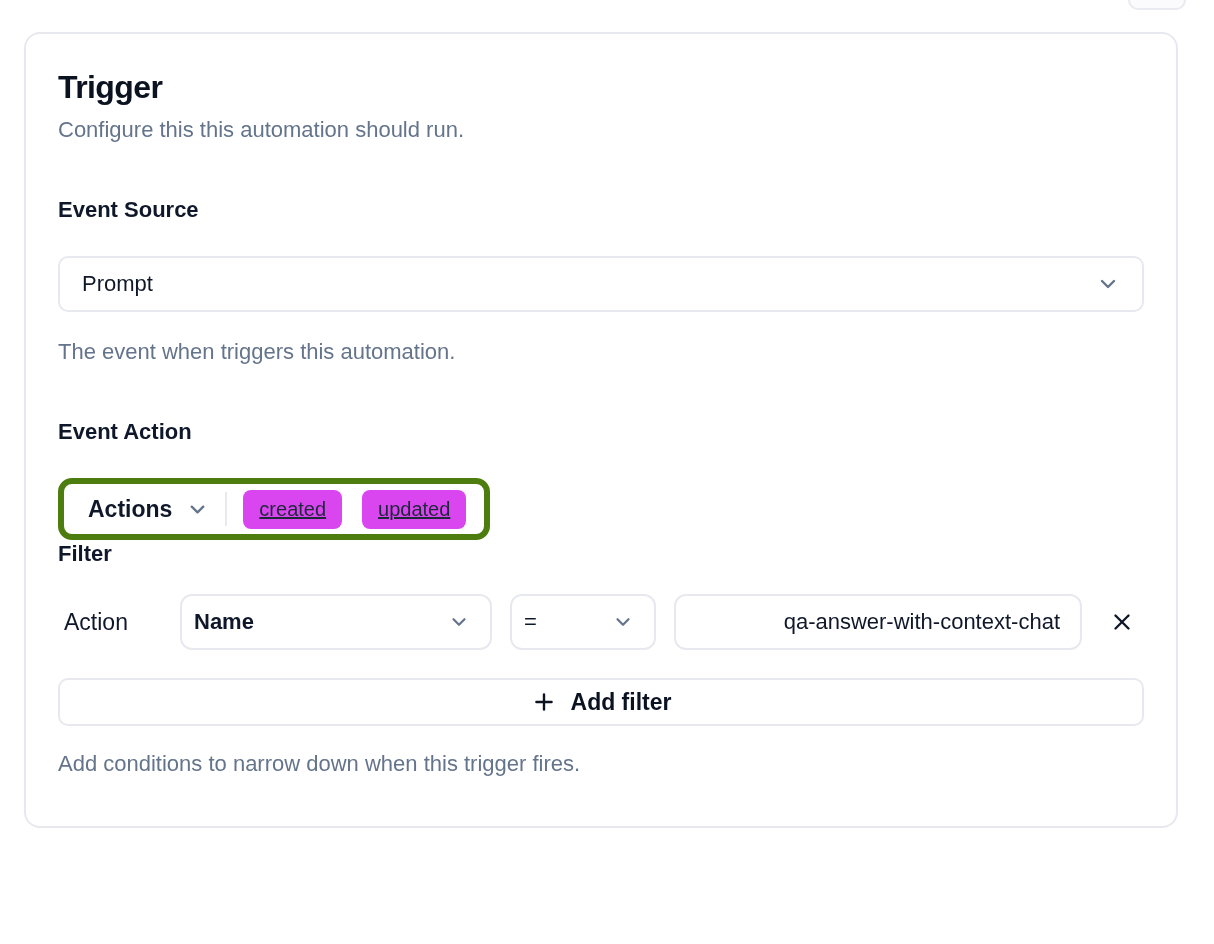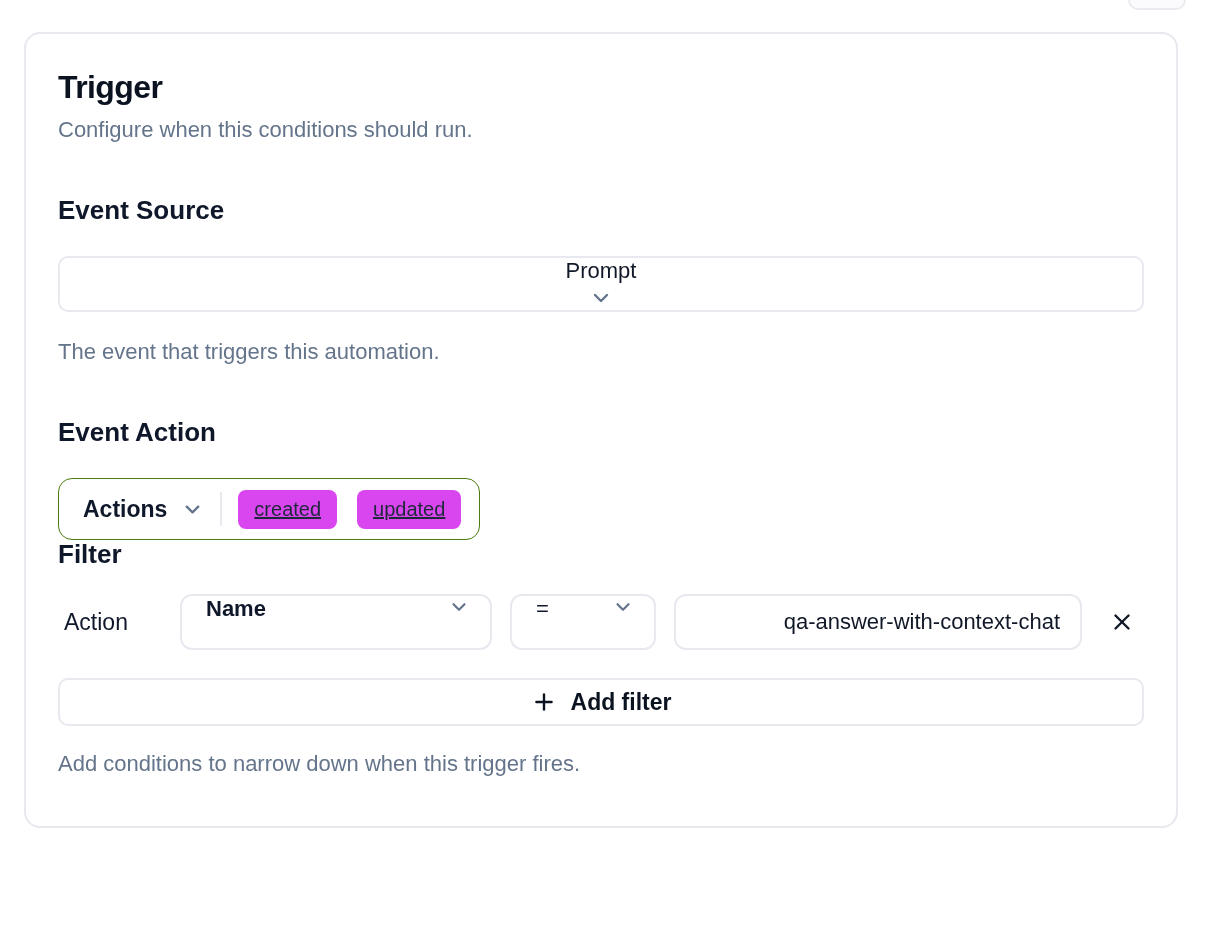--- a/index.html
+++ b/index.html
@@ -43,21 +43,21 @@
     margin-bottom: 10px;
   }
   .card-subtitle {
     font-size: 22px;
     color: #64748b;
     line-height: 28px;
     margin-bottom: 52px;
   }
 
   .field-label {
-    font-size: 26px;
+    font-size: 22px;
     font-weight: 600;
     color: #0f172a;
     line-height: 28px;
     margin-bottom: 32px;
   }
   .help-text {
     font-size: 22px;
     color: #64748b;
     line-height: 28px;
     margin-top: 26px;
@@ -70,31 +70,30 @@
     display: flex;
     align-items: center;
     justify-content: space-between;
     height: 56px;
     border: 2px solid #e7e9ef;
     border-radius: 10px;
     padding: 0 22px;
     font-size: 22px;
     background: #ffffff;
     cursor: pointer;
-    flex-direction: column;
   }
   .select-box .value { font-weight: 500; color: #101828; }
   .chev { flex: 0 0 auto; display: inline-flex; }
 
   
   .action-box {
     display: inline-flex;
     align-items: center;
     height: 62px;
-    border: 1px solid #4d7c0f;
+    border: 6px solid #4d7c0f;
     border-radius: 14px;
     padding: 0 18px 0 24px;
     gap: 16px;
     background: #ffffff;
   }
   .action-trigger {
     display: inline-flex;
     align-items: center;
     gap: 14px;
     cursor: pointer;
@@ -125,26 +124,26 @@
     margin-top: 26px;
   }
   .where-label {
     flex: 0 0 104px;
     font-size: 23px;
     color: #0f172a;
     padding-left: 6px;
   }
   .mini-select {
     display: flex;
-    align-items: flex-start;
+    align-items: center;
     justify-content: space-between;
     height: 56px;
     border: 2px solid #e7e9ef;
     border-radius: 12px;
-    padding: 0 20px 0 24px;
+    padding: 0 20px 0 12px;
     font-size: 22px;
     background: #ffffff;
     cursor: pointer;
   }
   .mini-select .value { font-weight: 600; color: #0f172a; }
   .field-select { flex: 0 0 312px; }
   .op-select { flex: 0 0 146px; }
   .op-select .value { font-weight: 500; }
   .filter-value-input {
     flex: 1 1 auto;
@@ -193,32 +192,32 @@
   .add-filter-btn + .help-text { margin-top: 24px; }
 </style>
 </head>
 <body>
 
 <div class="partial-top"></div>
 
 <div class="card">
 
   <div class="card-title">Trigger</div>
-  <div class="card-subtitle">Configure when this conditions should run.</div>
+  <div class="card-subtitle">Configure this this automation should run.</div>
 
   <div class="field-label">Event Source</div>
   <div class="select-box">
     <span class="value">Prompt</span>
     <span class="chev">
       <svg width="24" height="24" viewBox="0 0 24 24" fill="none" stroke="#64748b" stroke-width="2.4" stroke-linecap="round" stroke-linejoin="round">
           <polyline points="6 9 12 15 18 9"></polyline>
         </svg>
     </span>
   </div>
-  <div class="help-text">The event that triggers this automation.</div>
+  <div class="help-text">The event when triggers this automation.</div>
 
   <div class="field-label">Event Action</div>
   <div style="margin-bottom:0;">
     <div class="action-box">
       <span class="action-trigger">
         <span class="value">Actions</span>
         <span class="chev">
           <svg width="23" height="23" viewBox="0 0 24 24" fill="none" stroke="#64748b" stroke-width="2.4" stroke-linecap="round" stroke-linejoin="round">
               <polyline points="6 9 12 15 18 9"></polyline>
             </svg>

